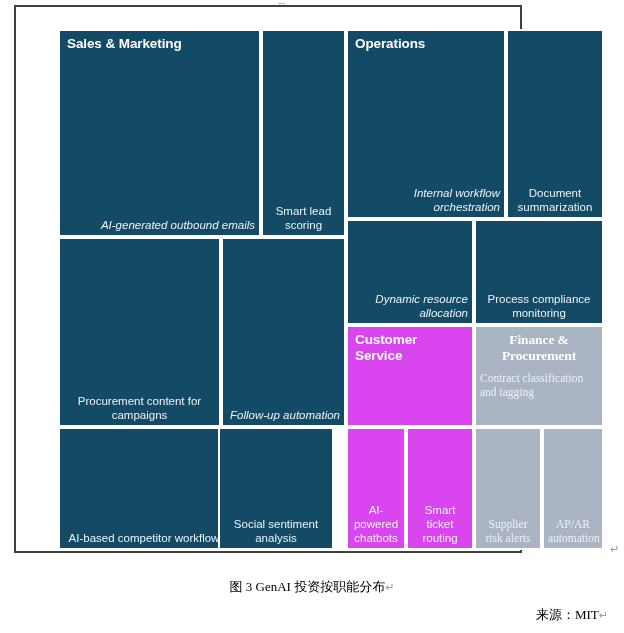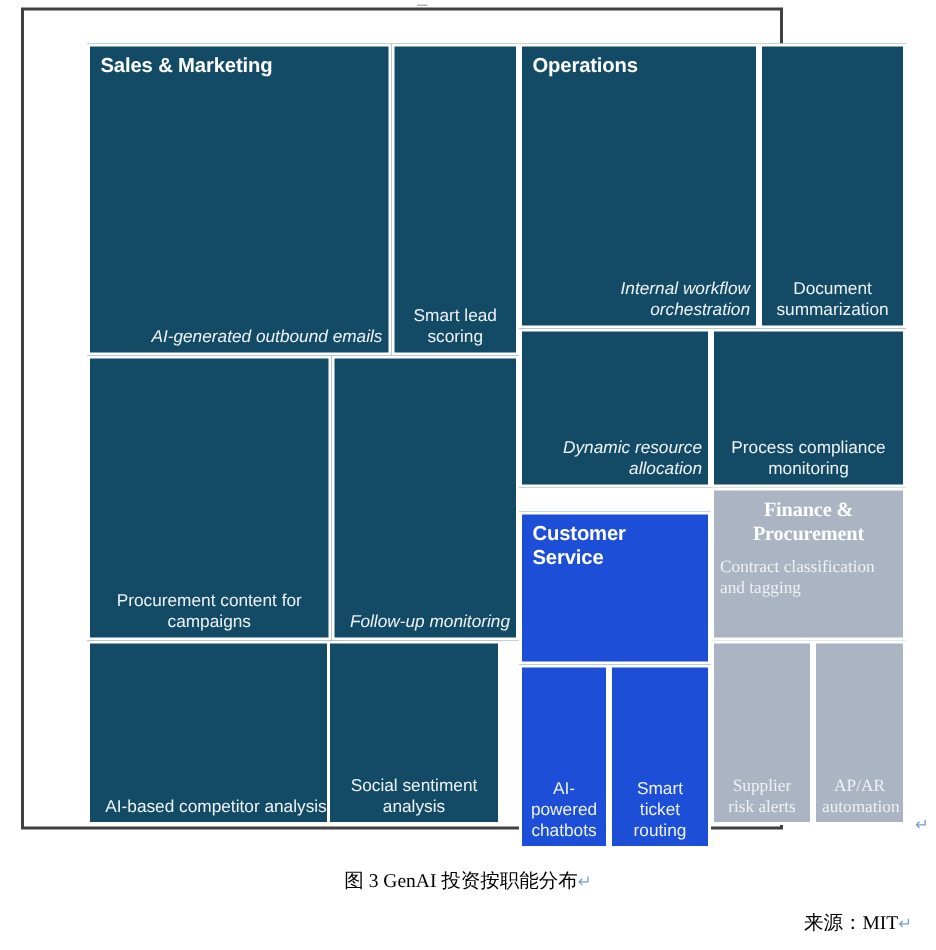--- a/index.html
+++ b/index.html
@@ -40,21 +40,21 @@
   .cell {
     position: absolute;
     box-sizing: border-box;
     border: 2px solid #ffffff;
     overflow: hidden;
     color: #ffffff;
   }
 
   
   .tier-dark   { background: #134b66; }
-  .tier-mid    { background: #1d4ed8; margin-top: 16px; }
+  .tier-mid    { background: #d946ef; }
   .tier-light  { background: #aab4c2; font-family: Liberation Serif, serif; }
 
   
   .grp-title {
     position: absolute;
     left: 7px;
     top: 5px;
     right: 5px;
     font-size: 13.5px;
     font-weight: bold;
@@ -148,25 +148,25 @@
 
     <div class="cell tier-dark" style="left:203px; top:0px; width:85px; height:208px;">
       <div class="leaf-label center">Smart lead scoring</div>
     </div>
 
     <div class="cell tier-dark" style="left:0px; top:208px; width:163px; height:190px;">
       <div class="leaf-label center">Procurement content for campaigns</div>
     </div>
 
     <div class="cell tier-dark" style="left:163px; top:208px; width:125px; height:190px;">
-      <div class="leaf-label left">Follow-up monitoring</div>
+      <div class="leaf-label left">Follow-up automation</div>
     </div>
 
     <div class="cell tier-dark" style="left:0px; top:398px; width:172px; height:123px;">
-      <div class="leaf-label center">AI-based competitor analysis</div>
+      <div class="leaf-label center">AI-based competitor workflow</div>
     </div>
 
     <div class="cell tier-dark" style="left:160px; top:398px; width:116px; height:123px;">
       <div class="leaf-label center">Social sentiment analysis</div>
     </div>
 
     <div class="cell tier-dark" style="left:288px; top:0px; width:160px; height:190px;">
       <div class="grp-title">Operations</div>
       <div class="leaf-label left">Internal workflow orchestration</div>
     </div>

